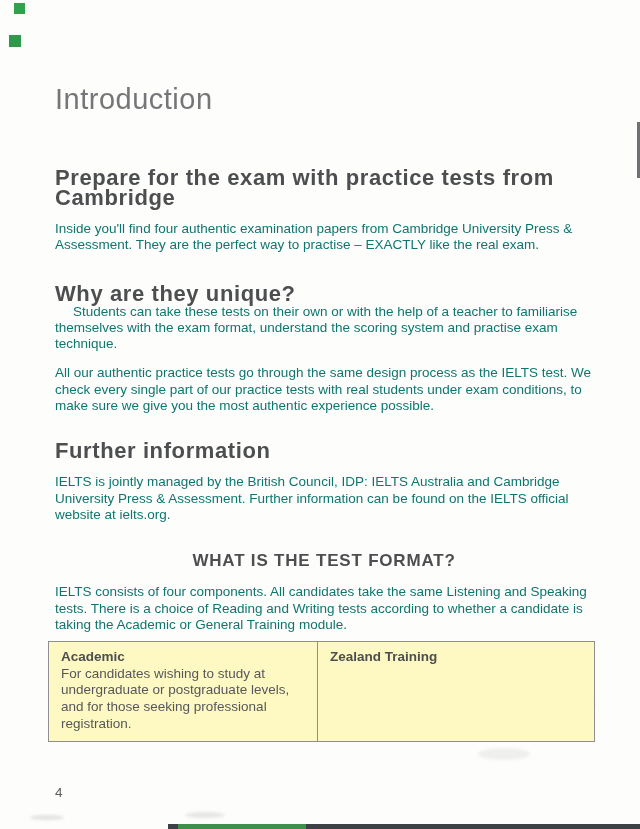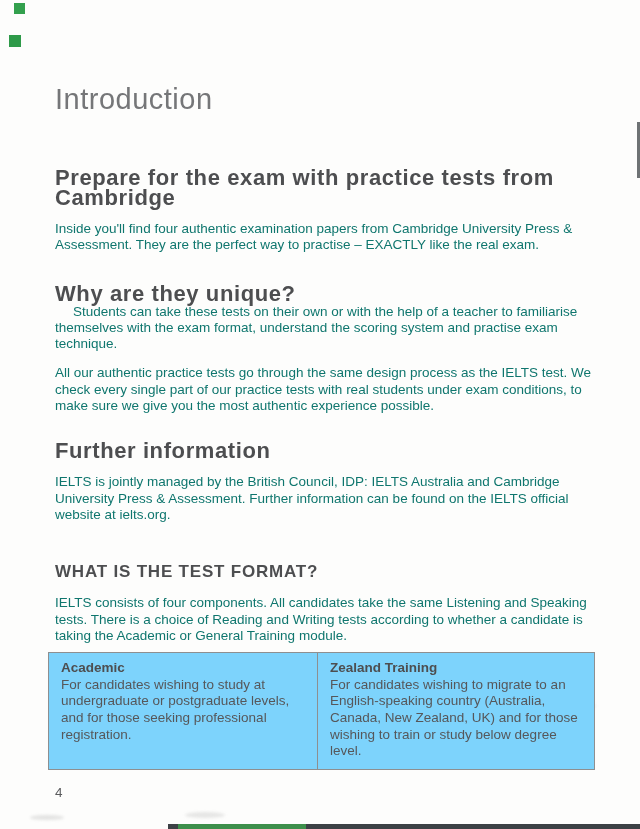--- a/index.html
+++ b/index.html
@@ -39,21 +39,21 @@
     margin: 0;
     font-size: 22px;
     line-height: 20px;
     font-weight: 700;
     color: #4d4e50;
     letter-spacing: 0.6px;
   }
   .mt-s1 { margin-top: 52px; }
   .mt-s2 { margin-top: 30px; }
   .mt-s3 { margin-top: 27px; }
-  .mt-s4 { margin-top: 39px; }
+  .mt-s4 { margin-top: 28px; text-align: center; }
   .caps-heading {
     font-size: 17px;
     letter-spacing: 0.8px;
   }
 
   .body-par {
     margin: 13px 0 0 0;
     font-size: 13.5px;
     line-height: 16.3px;
     color: #0f766e;
@@ -65,21 +65,21 @@
     text-indent: 18px;
   }
 
   .format-table {
     margin-top: 8px;
     margin-left: -7px;
     width: 547px;
     border: 1px solid #8e8f90;
     display: flex;
     box-sizing: border-box;
-    background: #7dd3fc;
+    background: #fef9c3;
   }
   .format-cell {
     box-sizing: border-box;
     padding: 7px 10px 9px 12px;
     font-size: 13.5px;
     line-height: 16.6px;
     color: #56575a;
   }
   .format-cell.left {
     width: 270px;
@@ -181,21 +181,20 @@
     <p class="body-par">IELTS consists of four components. All candidates take the same Listening and Speaking tests. There is a choice of Reading and Writing tests according to whether a candidate is taking the Academic or General Training module.</p>
   </div>
 
   <div class="format-table">
     <div class="format-cell left">
       <span class="cell-heading">Academic</span><br>
       <span>For candidates wishing to study at undergraduate or postgraduate levels, and for those seeking professional registration.</span>
     </div>
     <div class="format-cell right">
       <span class="cell-heading">Zealand Training</span><br>
-      <span>For candidates wishing to migrate to an English-speaking country (Australia, Canada, New Zealand, UK) and for those wishing to train or study below degree level.</span>
     </div>
   </div>
 
 </div>
 
 <div class="page-number">4</div>
 
 <div class="bottom-strip"></div>
 <div class="bottom-strip-green"></div>
 

